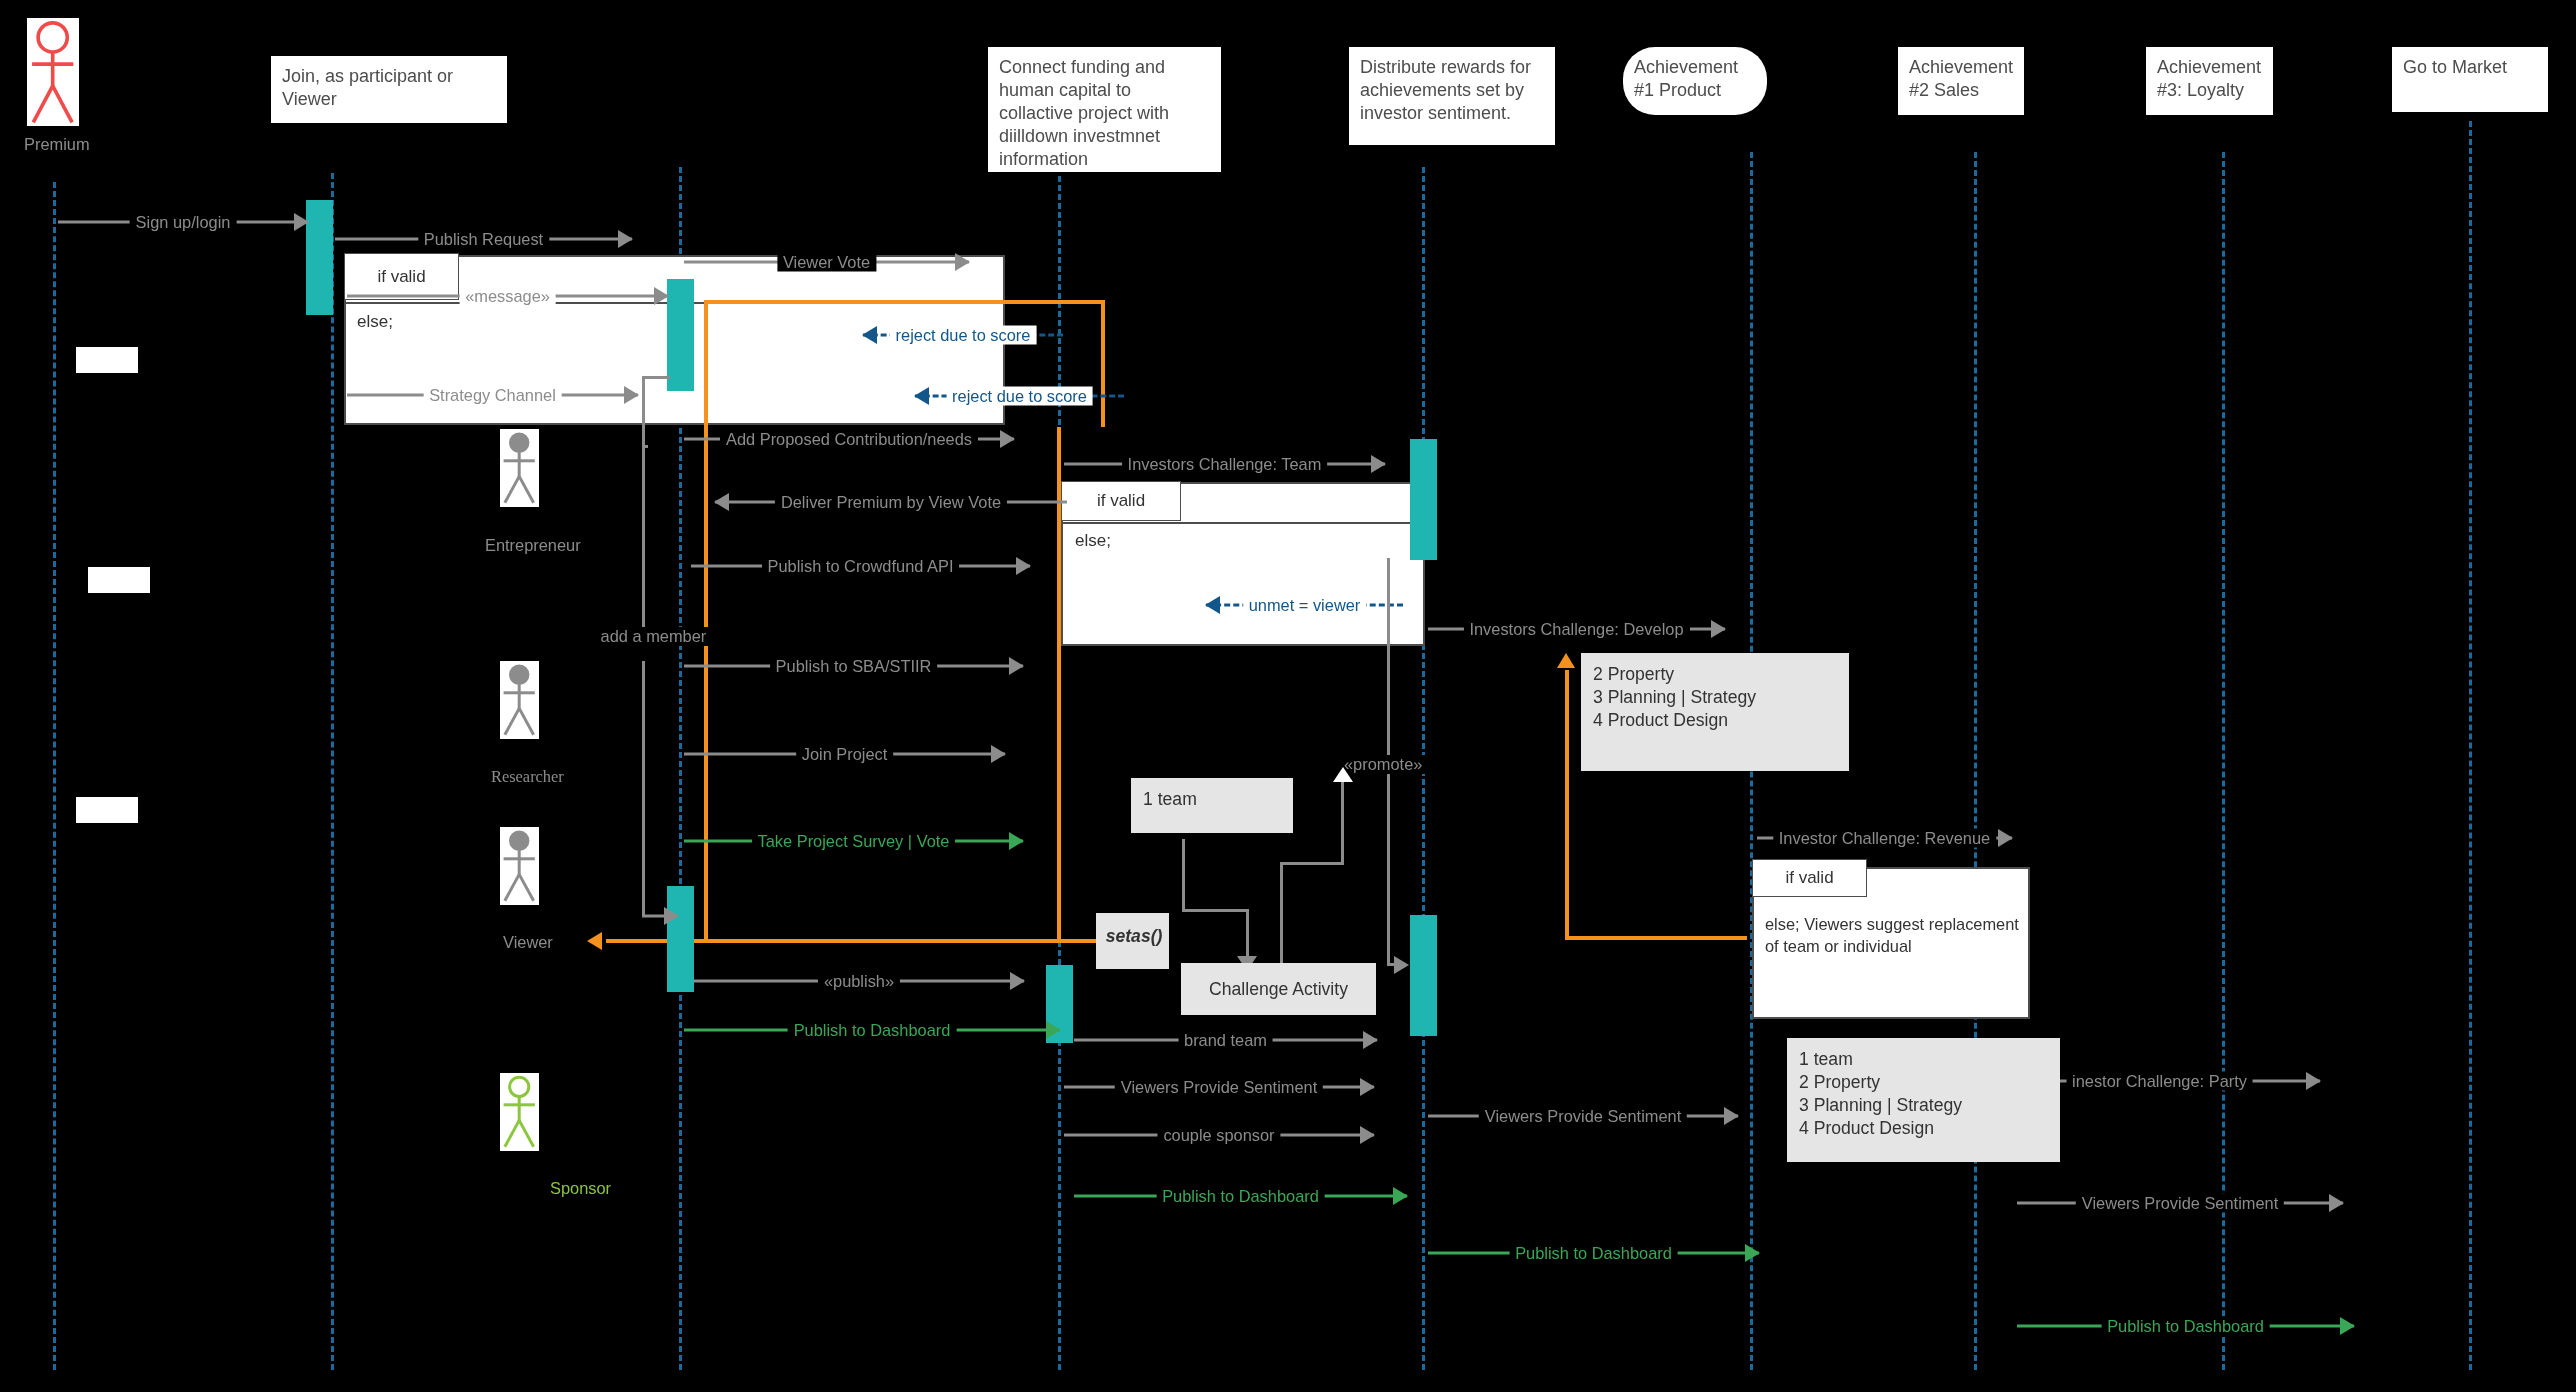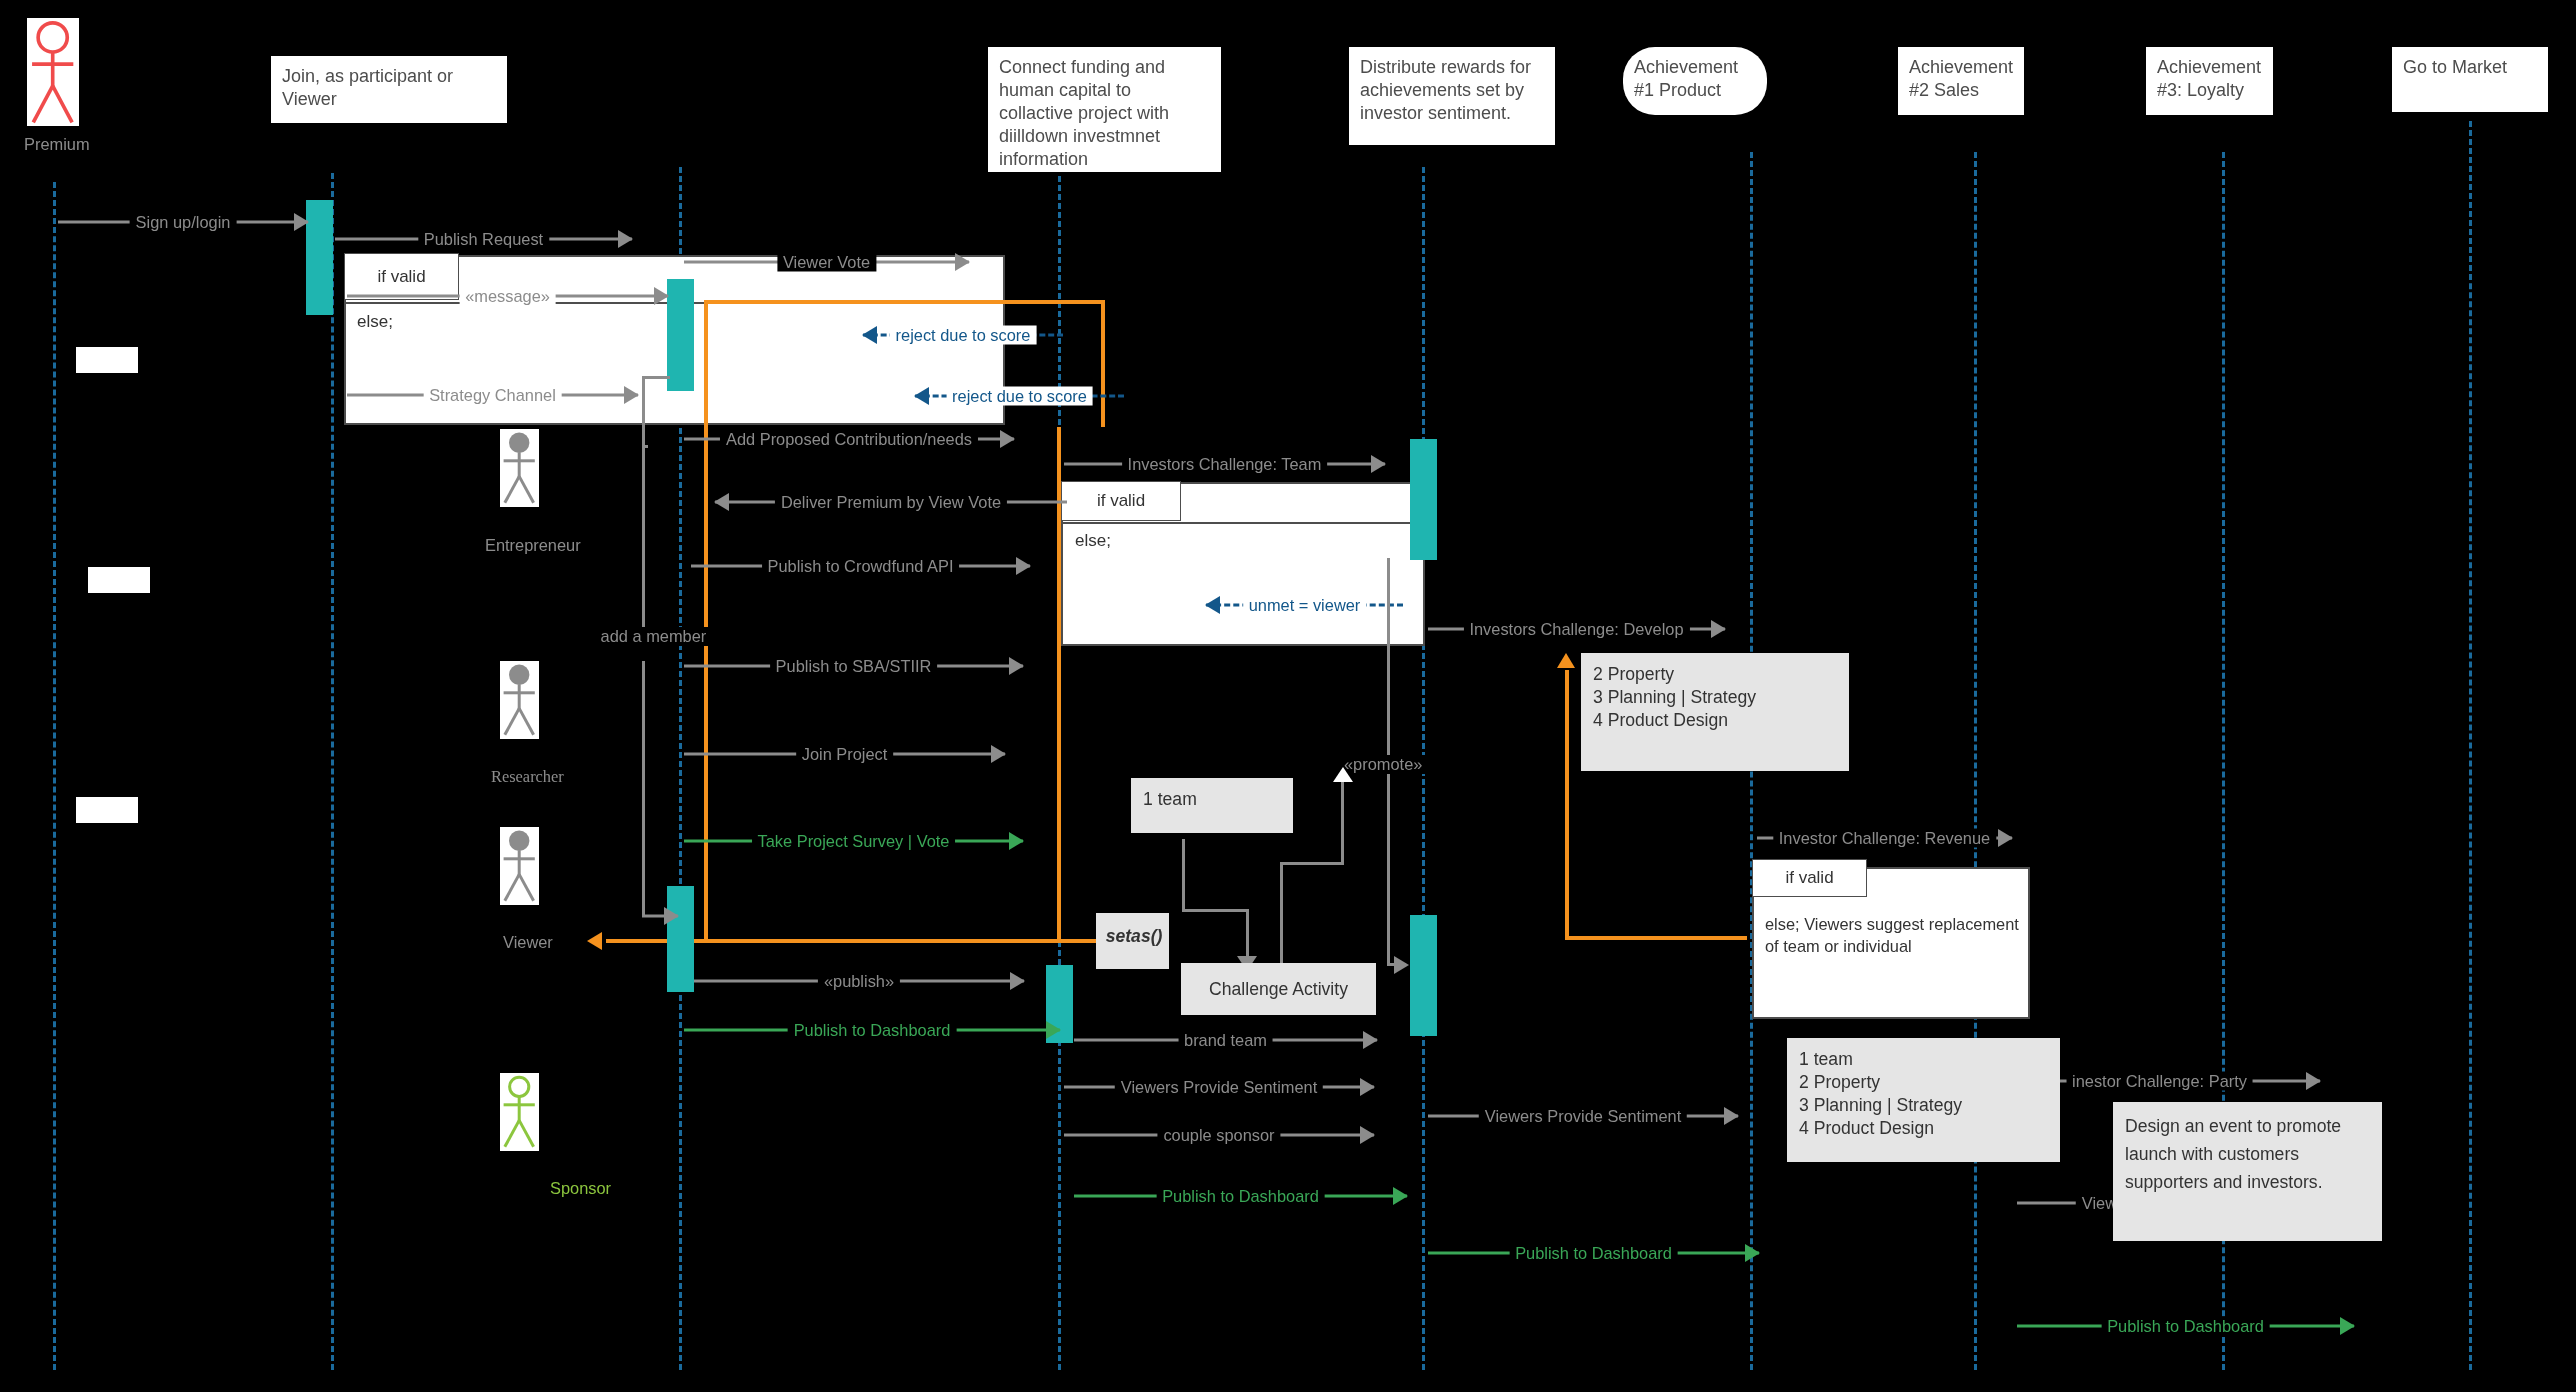--- a/index.html
+++ b/index.html
@@ -455,18 +455,15 @@
     <div>Challenge Activity</div>
   </div>
 
   <div class="note" style="left:1787px; top:1038px; width:273px; height:124px;">
     <div>1 team</div>
     <div>2 Property</div>
     <div>3 Planning | Strategy</div>
     <div>4 Product Design</div>
   </div>
 
-  <div class="note" style="left:2113px; top:1102px; width:269px; height:139px; line-height:28px;">
-    <div>Design an event to promote launch with  customers supporters and investors.</div>
-  </div>
 
 </div>
 
 
 </body></html>

